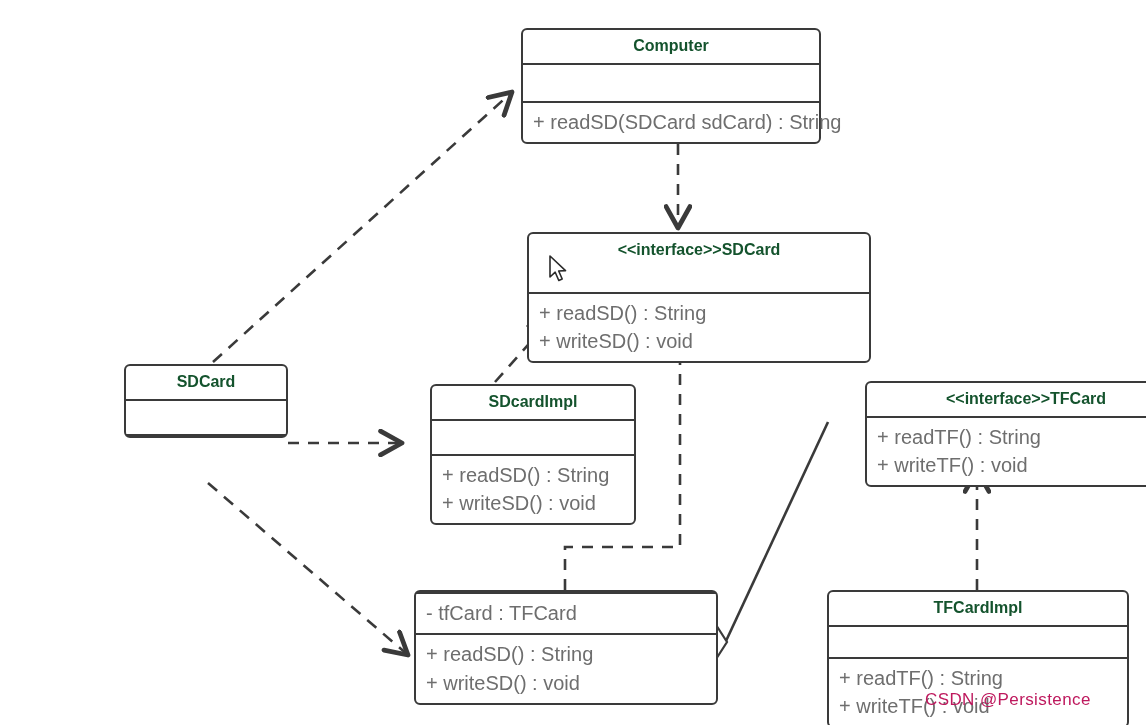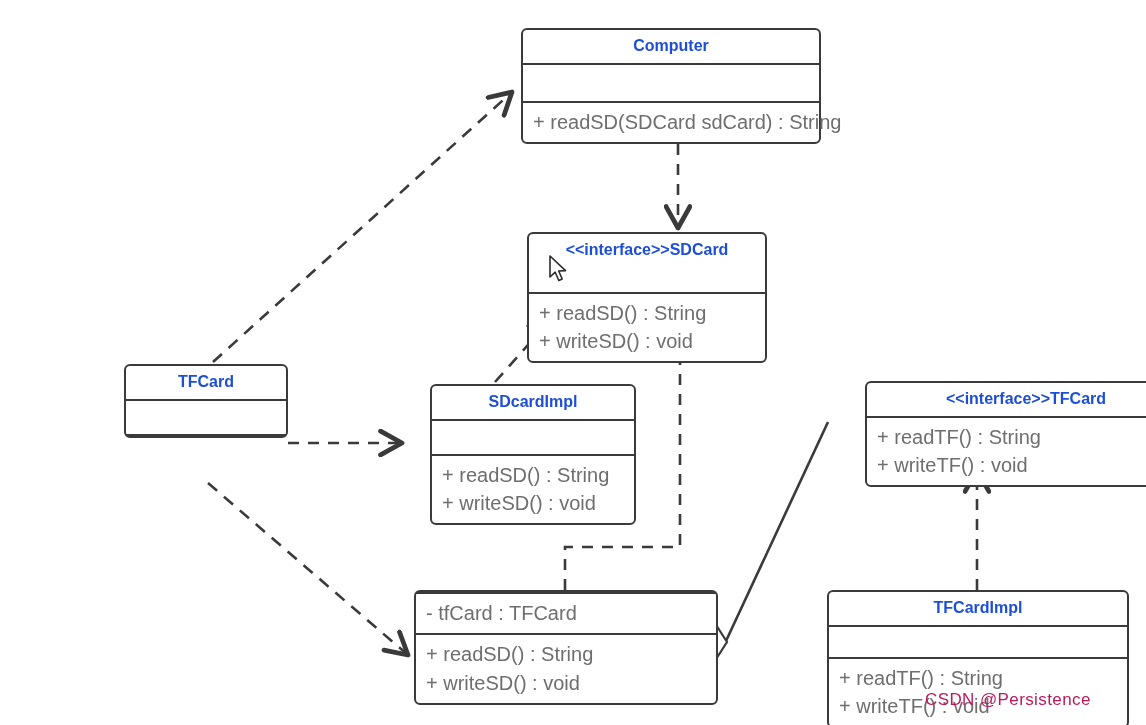--- a/index.html
+++ b/index.html
@@ -27,21 +27,21 @@
     position: absolute;
     box-sizing: border-box;
     background: #ffffff;
     border: 2px solid #3a3a3a;
     border-radius: 6px;
     z-index: 3;
   }
   .uml-title {
     text-align: center;
     font-weight: bold;
-    color: #1d4ed8;
+    color: #14532d;
     font-size: 16px;
     line-height: 1.1;
     padding: 7px 6px 8px 6px;
     white-space: nowrap;
   }
   .uml-sep {
     border-top: 2px solid #3a3a3a;
   }
   .uml-compartment {
     padding: 5px 10px 6px 10px;
@@ -129,34 +129,34 @@
     <div class="uml-sep"></div>
     <div class="uml-compartment empty">
       <div class="spacer-36"></div>
     </div>
     <div class="uml-sep"></div>
     <div class="uml-compartment">
       <div class="uml-member">+ readSD(SDCard sdCard) : String</div>
     </div>
   </div>
 
-  <div class="uml-class" style="left:527px; top:232px; width:240px;">
+  <div class="uml-class" style="left:527px; top:232px; width:344px;">
     <div class="uml-title">&lt;&lt;interface&gt;&gt;SDCard</div>
     <div class="uml-compartment empty">
       <div class="spacer-25"></div>
     </div>
     <div class="uml-sep"></div>
     <div class="uml-compartment">
       <div class="uml-member">+ readSD() : String</div>
       <div class="uml-member">+ writeSD() : void</div>
     </div>
   </div>
 
   <div class="uml-class" style="left:124px; top:364px; width:164px;">
-    <div class="uml-title">TFCard</div>
+    <div class="uml-title">SDCard</div>
     <div class="uml-sep"></div>
     <div class="uml-compartment empty">
       <div class="spacer-33"></div>
     </div>
     <div class="uml-sep"></div>
   </div>
 
   <div class="uml-class" style="left:408px; top:384px; width:206px;margin-left:22px;">
     <div class="uml-title">SDcardImpl</div>
     <div class="uml-sep"></div>

